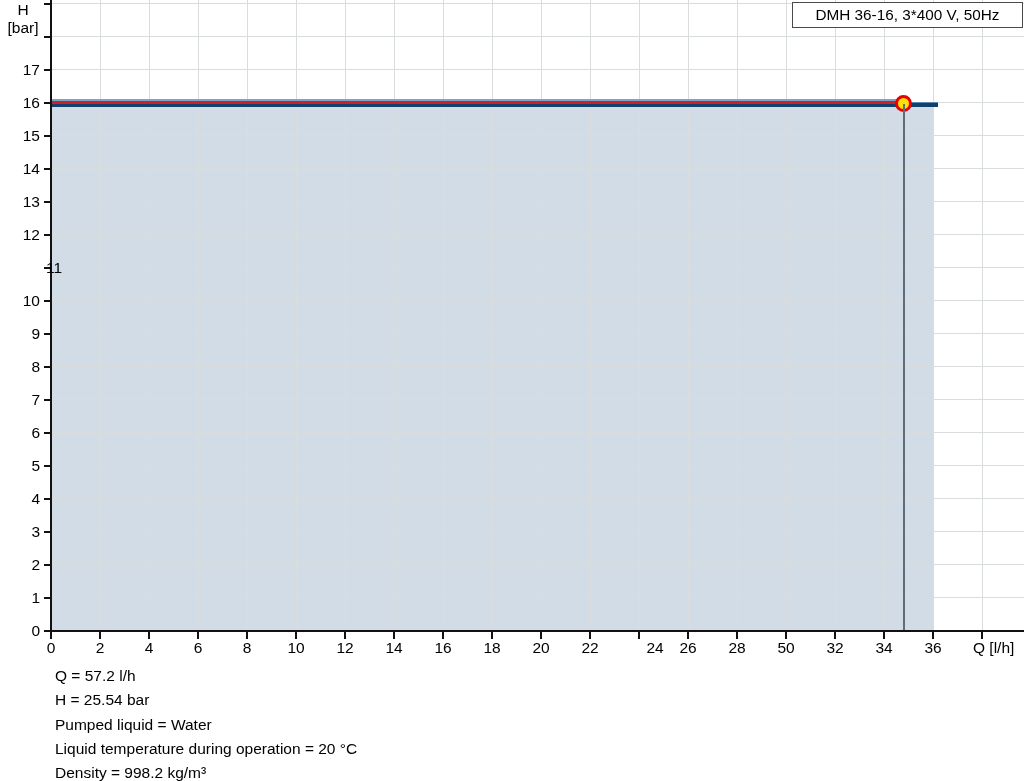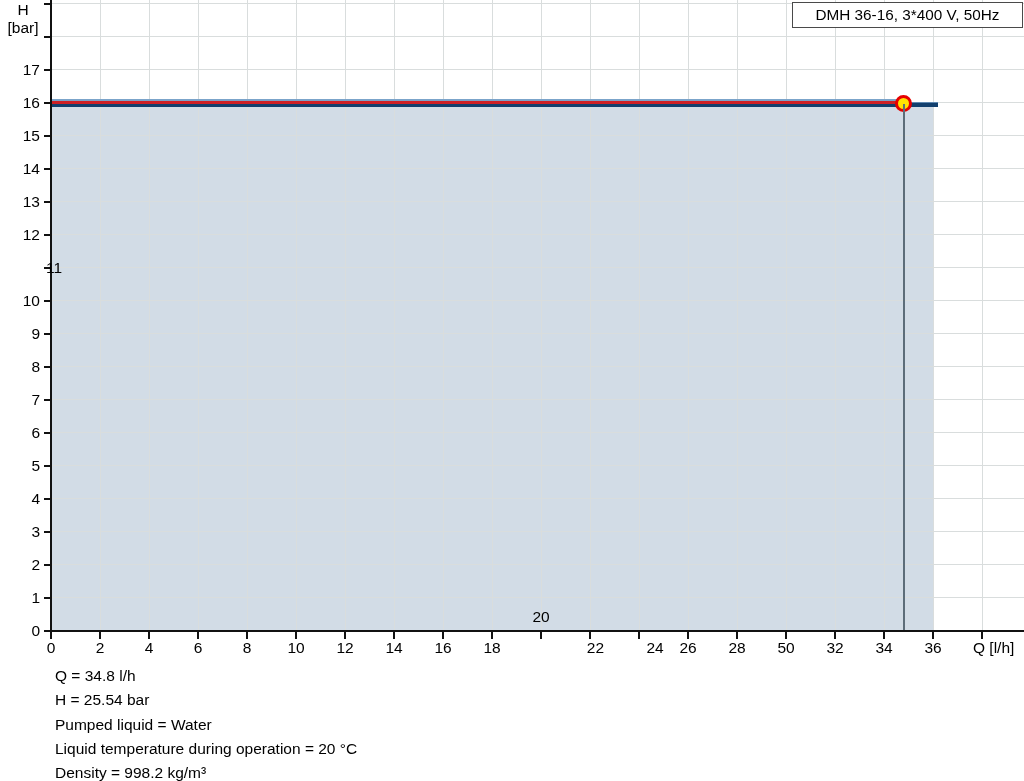--- a/index.html
+++ b/index.html
@@ -133,23 +133,23 @@
       <div class="abs tick-label x-lab lbl" style="left: 282.026px; top: 639px;">10</div>
       <div class="abs tick" style="left: 344.032px; width: 2px; top: 632px; height: 7px;"></div>
       <div class="abs tick-label x-lab lbl" style="left: 331.032px; top: 639px;">12</div>
       <div class="abs tick" style="left: 393.037px; width: 2px; top: 632px; height: 7px;"></div>
       <div class="abs tick-label x-lab lbl" style="left: 380.037px; top: 639px;">14</div>
       <div class="abs tick" style="left: 442.042px; width: 2px; top: 632px; height: 7px;"></div>
       <div class="abs tick-label x-lab lbl" style="left: 429.042px; top: 639px;">16</div>
       <div class="abs tick" style="left: 491.048px; width: 2px; top: 632px; height: 7px;"></div>
       <div class="abs tick-label x-lab lbl" style="left: 478.048px; top: 639px;">18</div>
       <div class="abs tick" style="left: 540.053px; width: 2px; top: 632px; height: 7px;"></div>
-      <div class="abs tick-label x-lab lbl" style="left: 527.053px; top: 608px;">20</div>
+      <div class="abs tick-label x-lab lbl" style="left: 527.053px; top: 639px;">20</div>
       <div class="abs tick" style="left: 589.058px; width: 2px; top: 632px; height: 7px;"></div>
-      <div class="abs tick-label x-lab lbl" style="left: 576.058px; top: 639px; text-align: right;">22</div>
+      <div class="abs tick-label x-lab lbl" style="left: 576.058px; top: 639px;">22</div>
       <div class="abs tick" style="left: 638.063px; width: 2px; top: 632px; height: 7px;"></div>
       <div class="abs tick-label x-lab lbl" style="left: 625.063px; top: 639px; margin-left: 16px;">24</div>
       <div class="abs tick" style="left: 687.069px; width: 2px; top: 632px; height: 7px;"></div>
       <div class="abs tick-label x-lab lbl" style="left: 674.069px; top: 639px;">26</div>
       <div class="abs tick" style="left: 736.074px; width: 2px; top: 632px; height: 7px;"></div>
       <div class="abs tick-label x-lab lbl" style="left: 723.074px; top: 639px;">28</div>
       <div class="abs tick" style="left: 785.079px; width: 2px; top: 632px; height: 7px;"></div>
       <div class="abs tick-label x-lab lbl" style="left: 772.079px; top: 639px;">50</div>
       <div class="abs tick" style="left: 834.085px; width: 2px; top: 632px; height: 7px;"></div>
       <div class="abs tick-label x-lab lbl" style="left: 821.085px; top: 639px;">32</div>
@@ -165,20 +165,20 @@
     <div>[bar]</div>
   </div>
 
   <div id="x-title" class="abs" style="left: 973px;">Q [l/h]</div>
 
   <div id="legend-box" class="abs">
     <span>DMH 36-16, 3*400 V, 50Hz</span>
   </div>
 
   <div id="footer" class="abs">
-    <div>Q = 34.8 l/h</div>
+    <div>Q = 57.2 l/h</div>
     <div>H = 25.54 bar</div>
     <div>Pumped liquid = Water</div>
     <div>Liquid temperature during operation = 20 °C</div>
     <div>Density = 998.2 kg/m³</div>
   </div>
 
 </div>
 
 </body></html>

